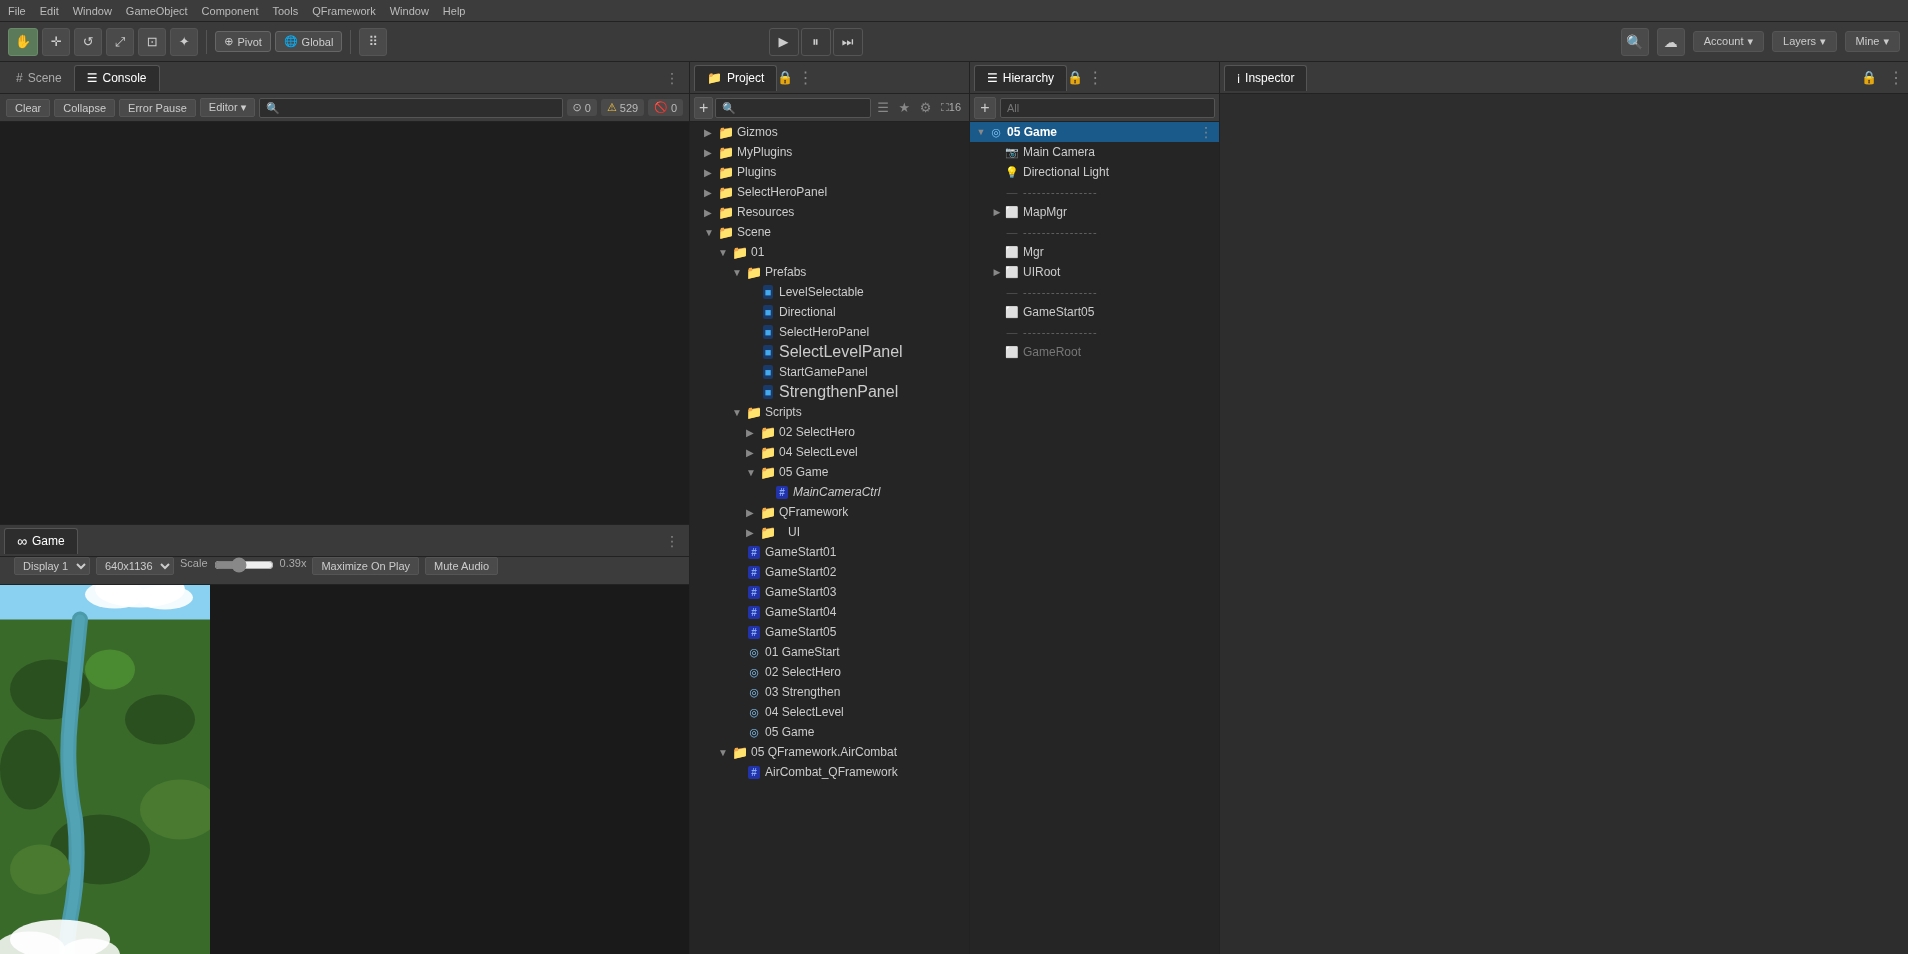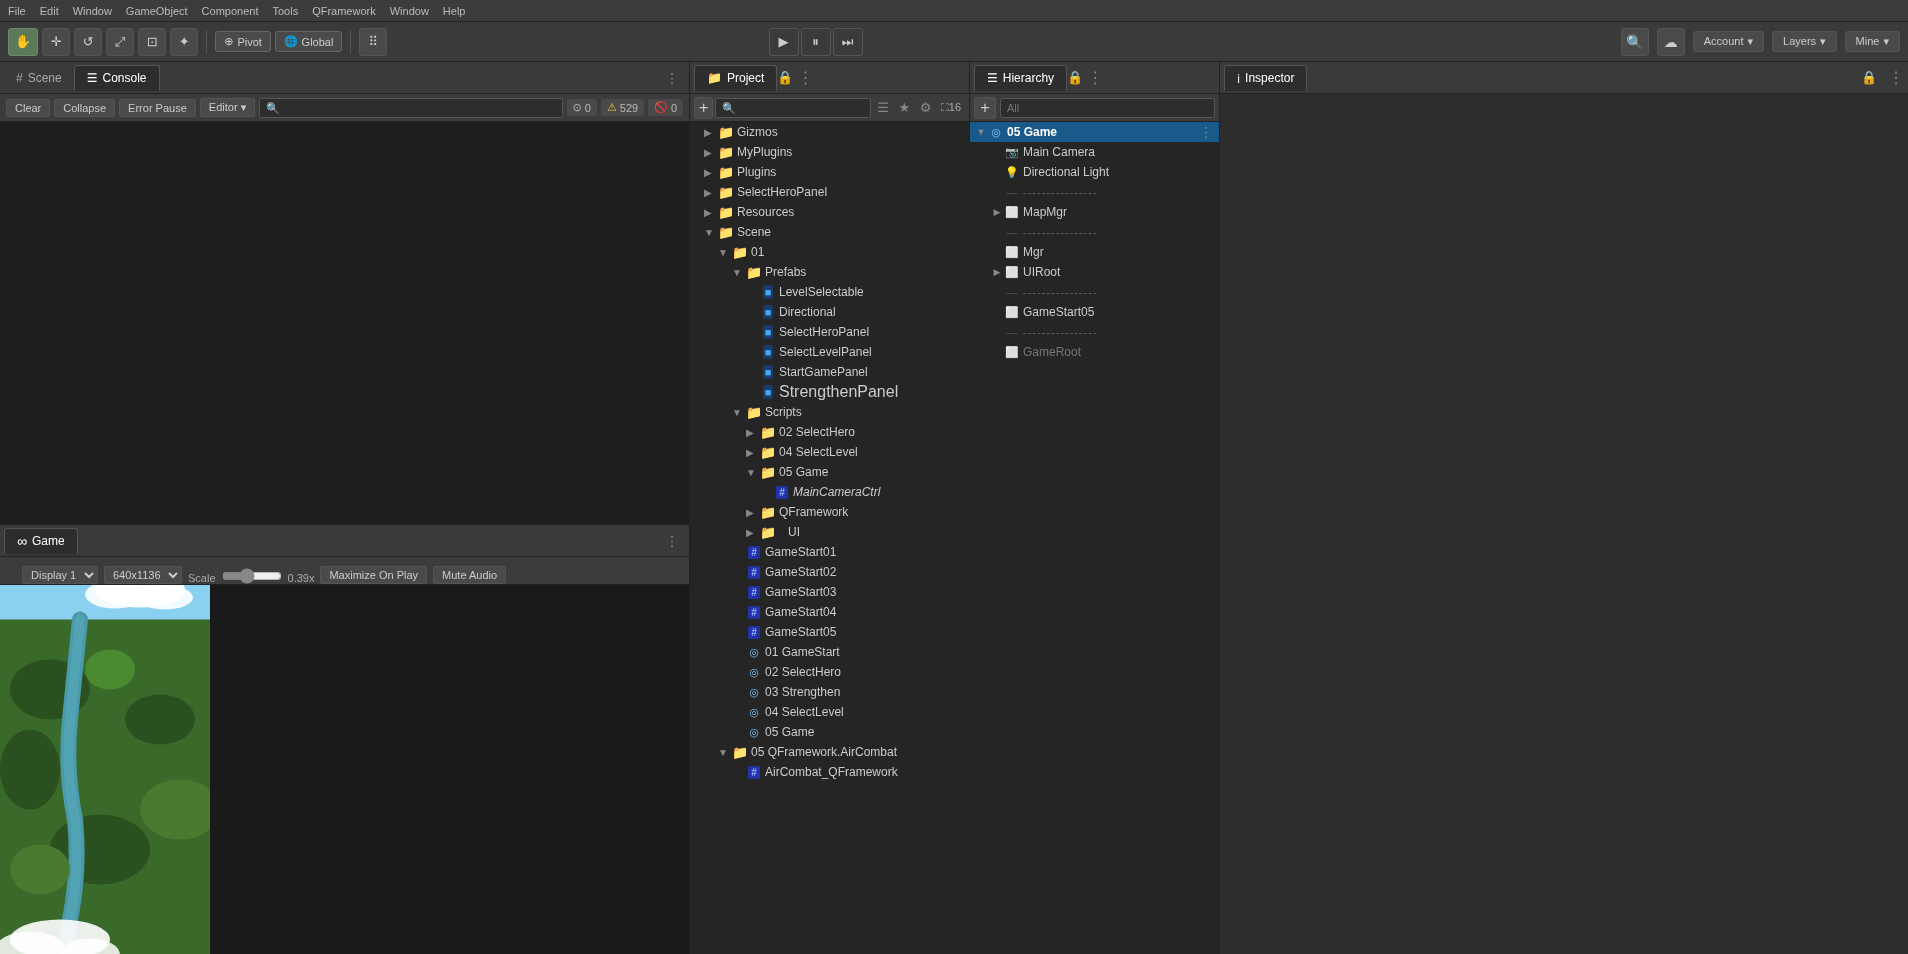--- a/index.html
+++ b/index.html
@@ -192,22 +192,22 @@
     .game-panel {
       height: 430px;
       display: flex;
       flex-direction: column;
       border-top: 1px solid #222;
     }
     .game-toolbar {
       height: 28px;
       background: #3c3c3c;
       display: flex;
-      align-items: flex-end;
-      padding: 0 22px;
+      align-items: flex-start;
+      padding: 0 14px;
       gap: 6px;
       border-bottom: 1px solid #222;
     }
     .game-select {
       background: #4a4a4a;
       border: 1px solid #555;
       border-radius: 2px;
       color: #ccc;
       font-size: 11px;
       padding: 1px 4px;
@@ -650,21 +650,21 @@
           <span class="tree-icon">
             <span style="color:#44aaee;font-size:11px;background:#1a3a6a;border-radius:2px;padding:1px 2px;">■</span>
           </span>
           <span style="font-size: 12px;">SelectHeroPanel</span>
         </div>
         <div class="tree-item" style="padding-left: 56px;">
           <span class="tree-arrow"></span>
           <span class="tree-icon">
             <span style="color:#44aaee;font-size:11px;background:#1a3a6a;border-radius:2px;padding:1px 2px;">■</span>
           </span>
-          <span style="font-size: 12px;">SelectLevelPanel</span>
+          <span style="font-size: 16px;">SelectLevelPanel</span>
         </div>
         <div class="tree-item" style="padding-left: 56px;">
           <span class="tree-arrow"></span>
           <span class="tree-icon">
             <span style="color:#44aaee;font-size:11px;background:#1a3a6a;border-radius:2px;padding:1px 2px;">■</span>
           </span>
           <span style="font-size: 12px;">StartGamePanel</span>
         </div>
         <div class="tree-item" style="padding-left: 56px;">
           <span class="tree-arrow"></span>

